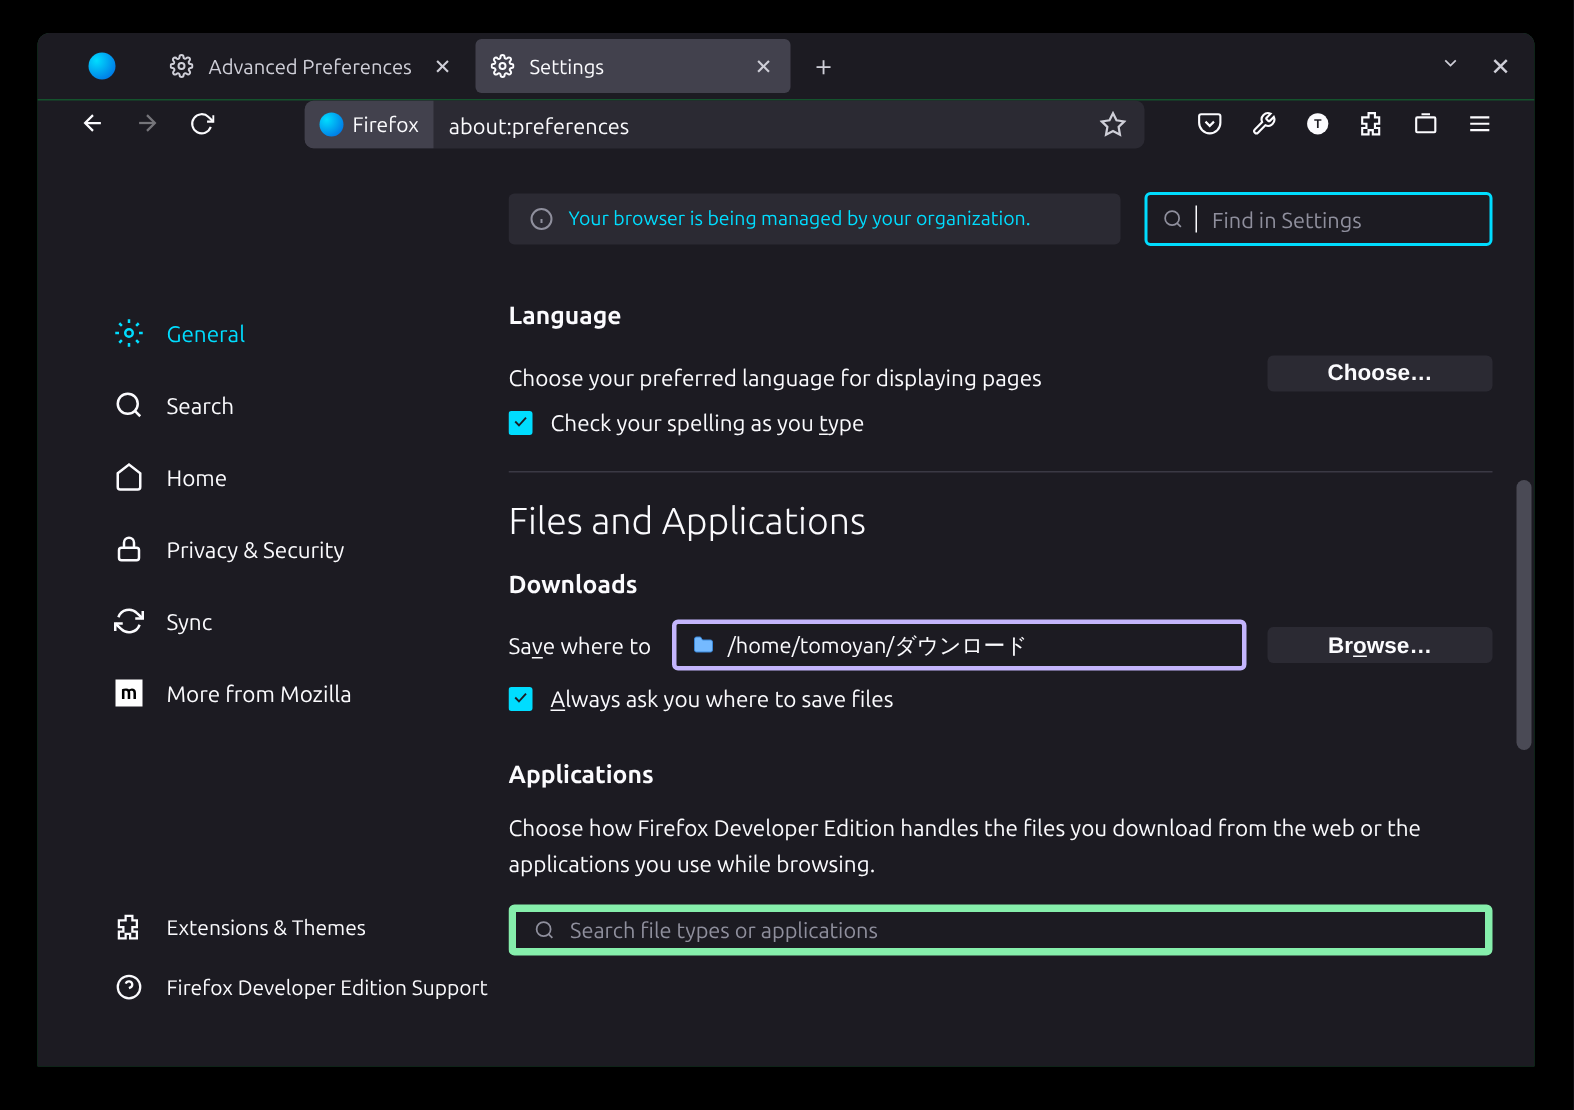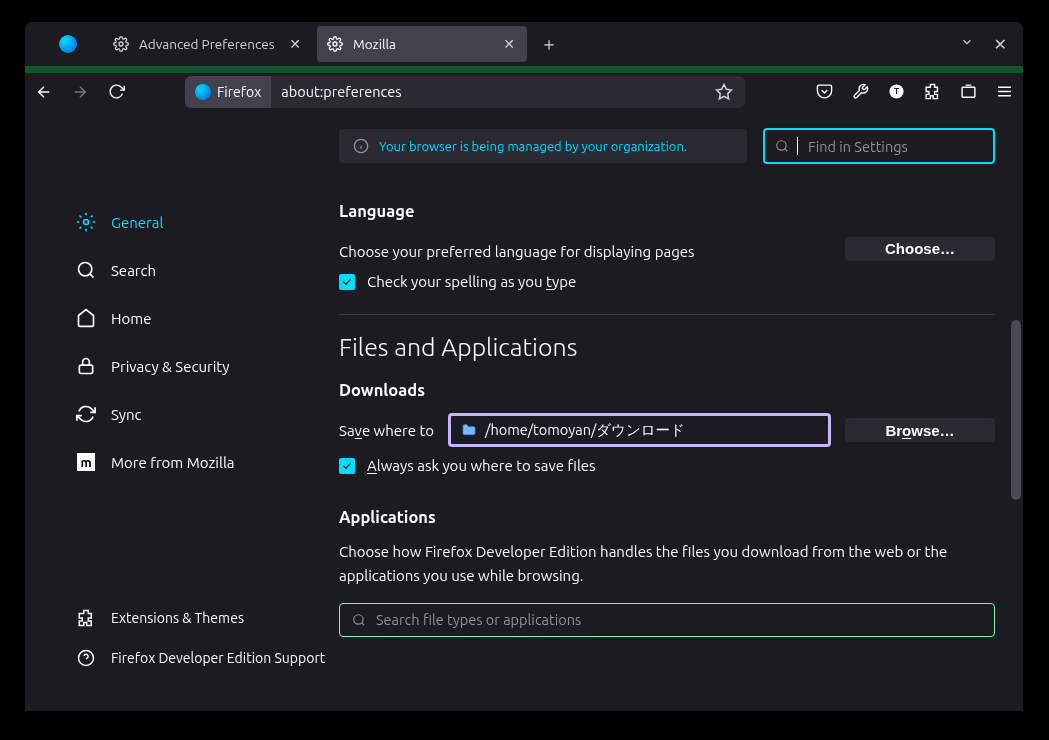--- a/index.html
+++ b/index.html
@@ -66,24 +66,23 @@
   }
   .tab-left { display: flex; align-items: center; gap: 10px; overflow: hidden;}
   .tab-close { width: 16px; text-align: center; color: #cfcfd8; font-size: 14px; }
   .tab-icon { width: 16px; height: 16px; display:flex; align-items:center; justify-content:center;}
   .newtab { width: 28px; height: 28px; display:flex; align-items:center; justify-content:center; color:#cfcfd8; font-size:18px; margin-left:4px;}
   .tabbar-right { margin-left: auto; display:flex; gap:20px; padding-right:8px; color:#cfcfd8;}
   
   .navbar {
     height: 44px;
     background: #1c1b22;
-    border-top: 7px solid #14532d;
-    display: flex;
-    align-items: center;
-    padding: 0 4px;
+    border-top: 1px solid #14532d;
+    display: flex;
+    padding: 0 22px;
     gap: 6px;
   }
   .nav-btn { width: 30px; height: 30px; display:flex; align-items:center; justify-content:center; color:#fbfbfe;}
   .nav-btn.disabled { opacity: 0.4; }
   .urlbar {
     flex: 0 0 560px;
     height: 32px;
     background: #2b2a33;
     border-radius: 6px;
     display: flex;
@@ -207,21 +206,21 @@
     color: #fbfbfe;
     font-size: 14.5px;
     display:flex;
     align-items:center;
     padding: 0 10px;
     gap: 8px;
   }
   .dl-row { display:flex; align-items:center; gap:14px;}
   .app-search {
     height: 34px;
-    border: 1px solid #86efac;
+    border: 5px solid #86efac;
     border-radius: 4px;
     display:flex; align-items:center;
     padding: 0 12px;
     gap: 10px;
     color: #8f8f9d;
     font-size: 14.5px;
     margin-top:16px;
   }
   .desc { font-size: 15px; line-height: 1.55; margin: 6px 0 0 0;}
   .underline { text-decoration: underline; text-underline-offset: 2px;}
@@ -254,21 +253,21 @@
       <span class="tab-close">✕</span>
     </div>
     <div class="tab active">
       <div class="tab-left">
         <span class="tab-icon">
           <svg width="16" height="16" viewBox="0 0 24 24" fill="none" stroke="#fbfbfe" stroke-width="2">
               <circle cx="12" cy="12" r="3"></circle>
               <path d="M19.4 15a1.7 1.7 0 0 0 .3 1.8l.1.1a2 2 0 1 1-2.8 2.8l-.1-.1a1.7 1.7 0 0 0-1.8-.3 1.7 1.7 0 0 0-1 1.5V21a2 2 0 1 1-4 0v-.1a1.7 1.7 0 0 0-1-1.5 1.7 1.7 0 0 0-1.8.3l-.1.1a2 2 0 1 1-2.8-2.8l.1-.1a1.7 1.7 0 0 0 .3-1.8 1.7 1.7 0 0 0-1.5-1H3a2 2 0 1 1 0-4h.1a1.7 1.7 0 0 0 1.5-1 1.7 1.7 0 0 0-.3-1.8l-.1-.1a2 2 0 1 1 2.8-2.8l.1.1a1.7 1.7 0 0 0 1.8.3H9a1.7 1.7 0 0 0 1-1.5V3a2 2 0 1 1 4 0v.1a1.7 1.7 0 0 0 1 1.5 1.7 1.7 0 0 0 1.8-.3l.1-.1a2 2 0 1 1 2.8 2.8l-.1.1a1.7 1.7 0 0 0-.3 1.8V9a1.7 1.7 0 0 0 1.5 1H21a2 2 0 1 1 0 4h-.1a1.7 1.7 0 0 0-1.5 1z"></path>
             </svg>
         </span>
-        <span>Mozilla</span>
+        <span>Settings</span>
       </div>
       <span class="tab-close">✕</span>
     </div>
     <div class="newtab">＋</div>
     <div class="tabbar-right">
       <span>
           <svg width="14" height="14" viewBox="0 0 24 24" fill="none" stroke="#cfcfd8" stroke-width="2">
             <polyline points="6 9 12 15 18 9"></polyline>
           </svg>
         </span>

